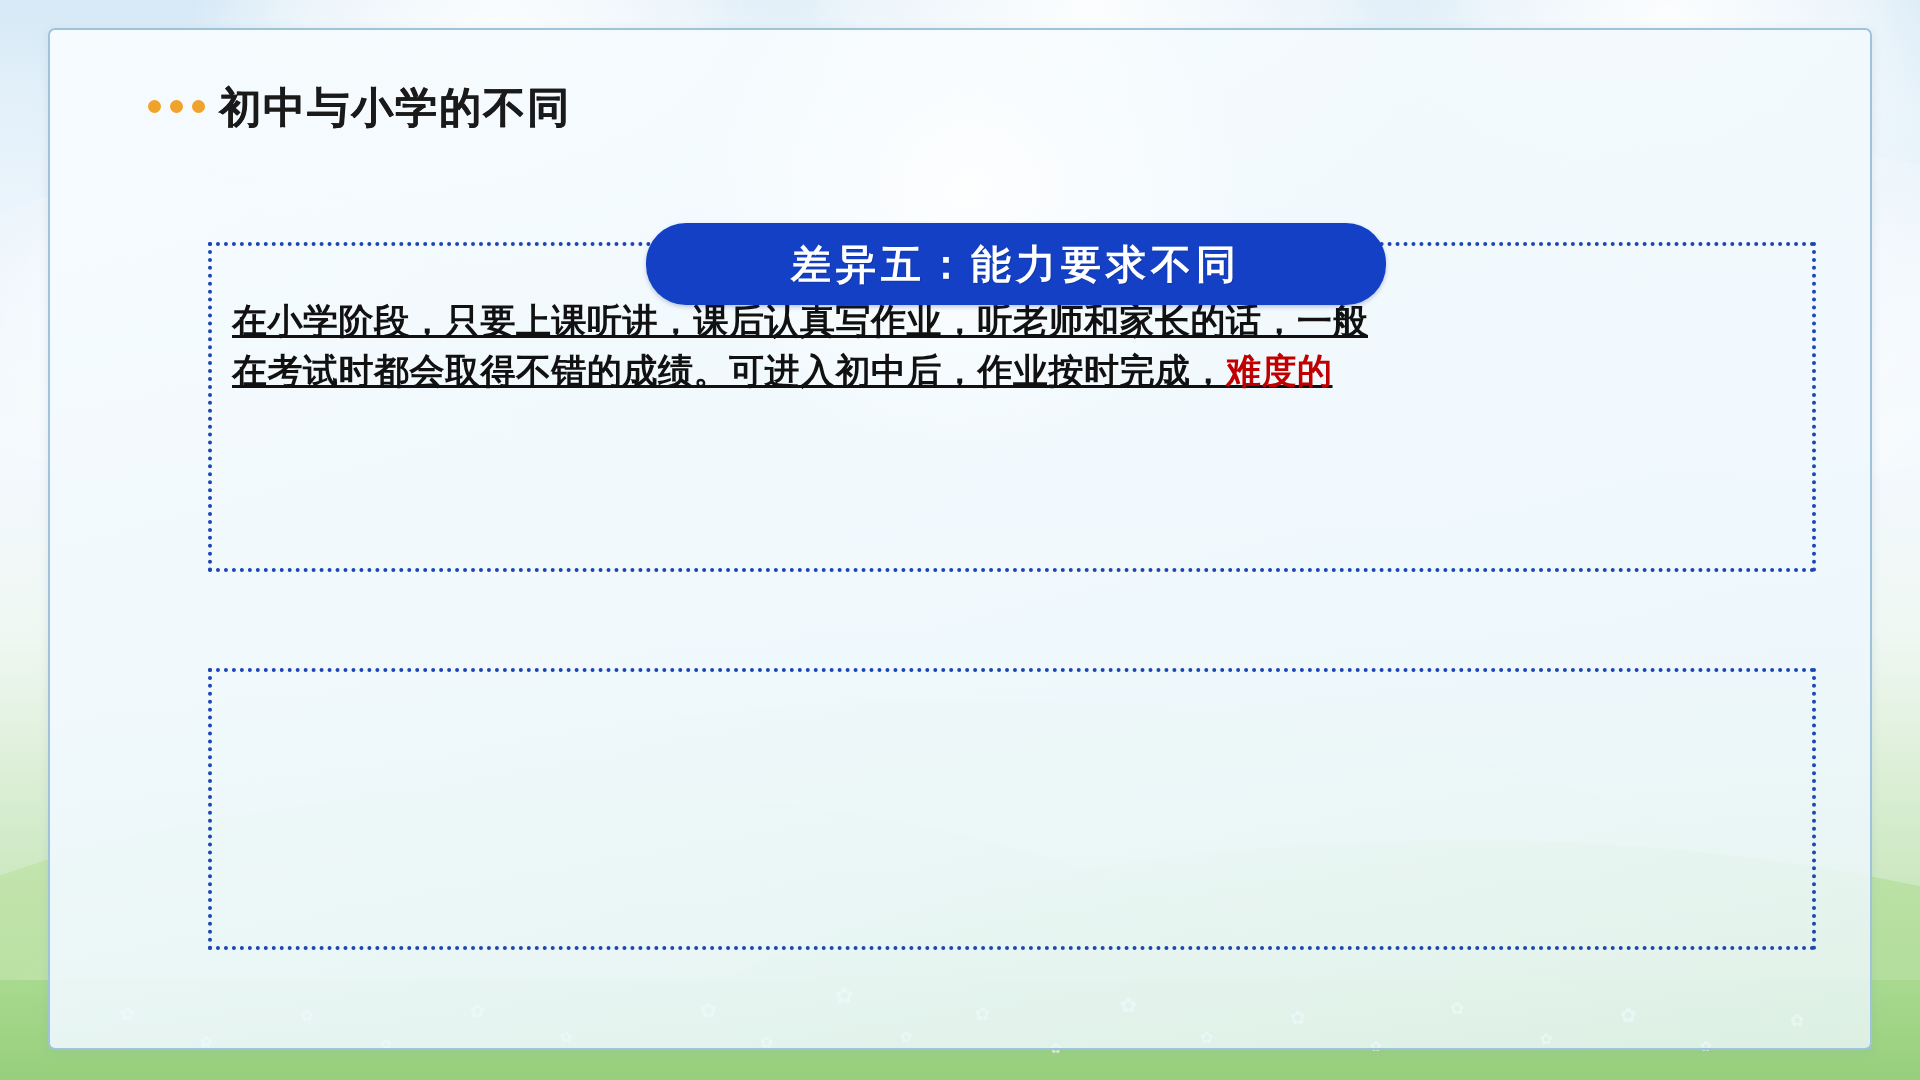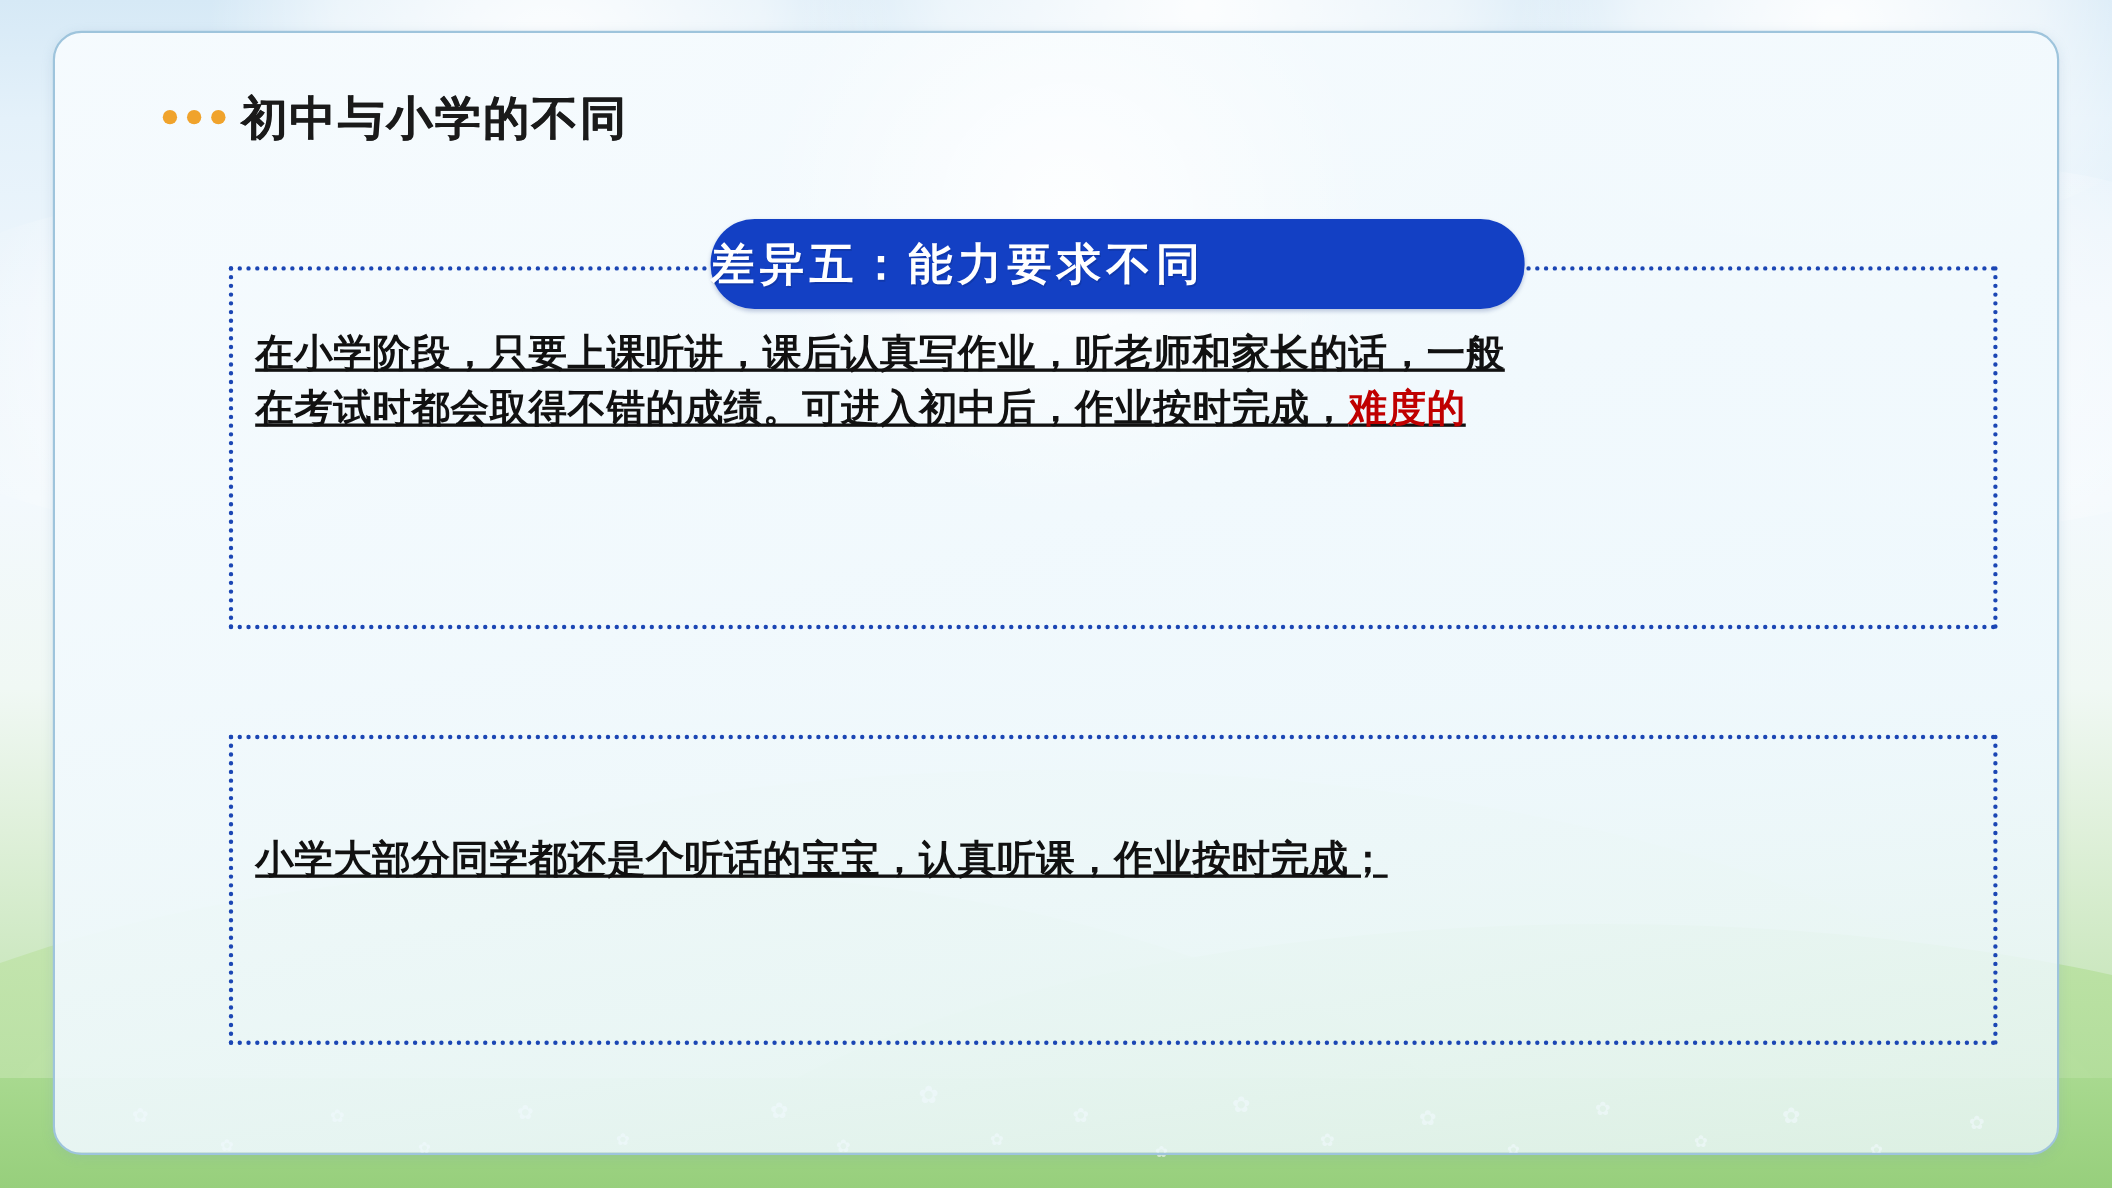--- a/index.html
+++ b/index.html
@@ -54,21 +54,21 @@
     position:absolute; color:#ffffff; opacity:.65; pointer-events:none;
     font-size:20px; line-height:1;
   }
 
   
   .slide-card{
     position:absolute;
     left:48px; top:28px;
     width:1824px; height:1022px;
     border:2px solid #9ec4dc;
-    border-radius:26px;
+    border-radius:7px;
     background:linear-gradient(165deg, rgba(246,251,254,0.97) 0%, rgba(241,249,253,0.95) 45%, rgba(238,248,253,0.90) 72%, rgba(236,247,250,0.80) 100%);
     box-shadow:0 2px 10px rgba(120,160,190,0.18);
     overflow:hidden;
   }
   .card-sheen{
     position:absolute; left:640px; top:-120px; width:560px; height:560px;
     border-radius:50%;
     background:radial-gradient(circle, rgba(255,255,255,0.85) 0%, rgba(255,255,255,0.0) 70%);
     pointer-events:none;
   }
@@ -91,23 +91,24 @@
   .section{ position:absolute; }
   .sec-box{
     position:absolute; left:0; top:0;
     border:4px dotted #1b46b4;
     background:transparent;
   }
   .sec-banner{
     position:absolute;
     background:#1340c4;
     border-radius:40px;
-    display:flex; align-items:center; 
+    display:flex; align-items:center; justify-content:center;
     box-shadow:0 2px 4px rgba(10,40,120,0.25);
     z-index:4;
+    margin-top:24px;
   }
   .sec-banner-text{
     color:#ffffff;
     font-family:"Liberation Serif", serif;
     font-size:40px; font-weight:bold;
     letter-spacing:5px; white-space:nowrap;
     text-shadow:1px 1px 0 rgba(0,0,0,0.12);
   }
   .sec-body{
     position:absolute;
@@ -192,16 +193,15 @@
     </div>
     <div class="sec-body" id="section-one-body">
         <span class="sec-line"><span>在小学阶段，只要上课听讲，课后认真写作业，听老师和家长的话，一般</span></span>
         <span class="sec-line"><span>在考试时都会取得不错的成绩。可进入初中后，作业按时完成，</span><span class="hl" style="color: rgb(192, 0, 0);">难度的</span></span>
       </div>
   </div>
 
   <div class="section" id="section-two">
     <div class="sec-box"></div>
     <div class="sec-body" id="section-two-body">
-        <span class="sec-line"><span>小学大部分同学都还是个听话的宝宝，认真听课，作业按时完成；</span></span>
       </div>
   </div>
 </div>
 
 </body></html>

